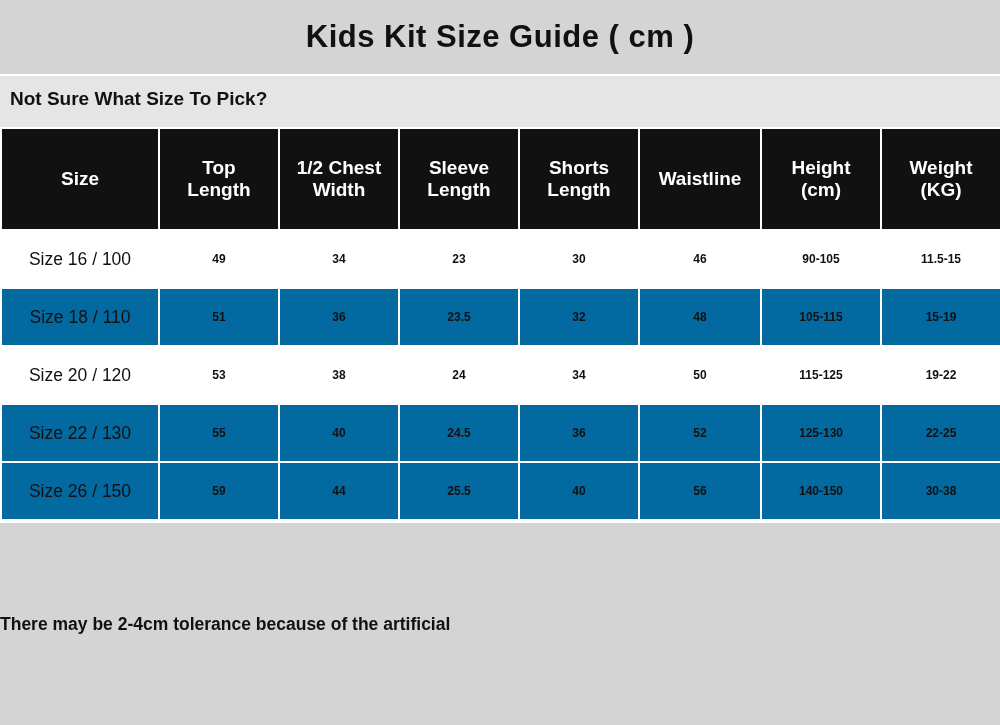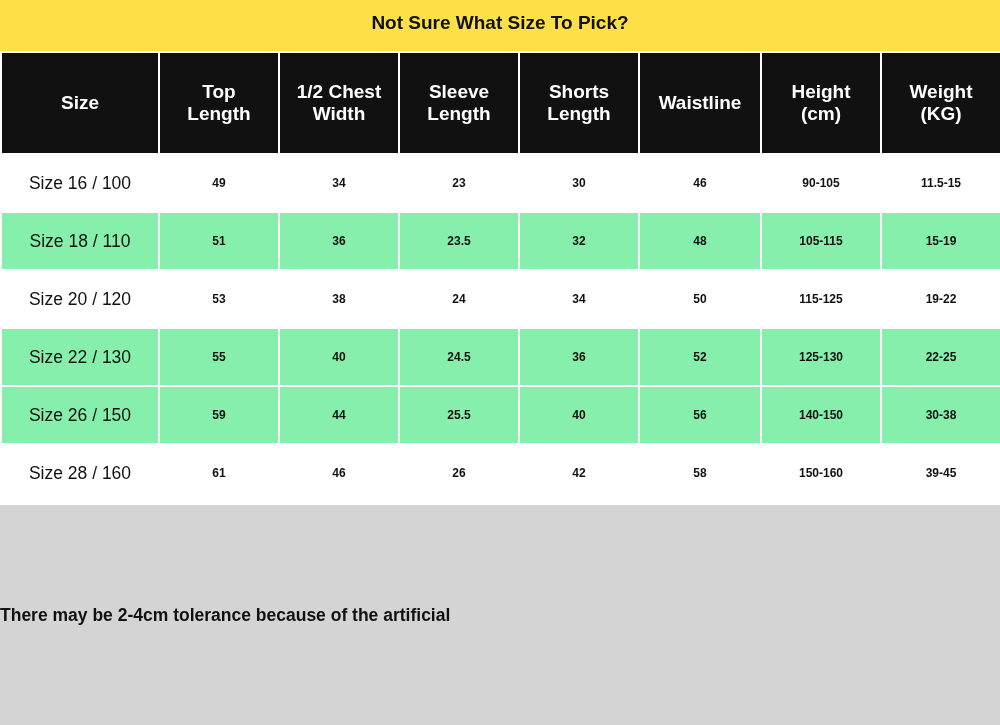--- a/index.html
+++ b/index.html
@@ -34,22 +34,22 @@
   .title-bar .title {
     font-size: 31px;
     font-weight: bold;
     letter-spacing: 0.5px;
     color: #111111;
     text-align: center;
   }
   
   .intro {
     padding: 12px 10px 10px 10px;
-    text-align: center;
-    background: #fde047;
+    text-align: left;
+    background: #e5e5e5;
   }
   .intro .sub-head {
     font-size: 19px;
     font-weight: bold;
     margin-bottom: 7px;
     color: #111111;
   }
   .intro .blurb {
     font-size: 16.5px;
     font-weight: bold;
@@ -83,21 +83,21 @@
   }
   tbody td {
     height: 52px;
     font-size: 12px;
     font-weight: bold;
     color: #111111;
     background: #ffffff;
     padding: 2px;
   }
   tbody tr.alt td {
-    background: #86efac;
+    background: #0369a1;
   }
   tbody td.size-cell {
     font-weight: normal;
     font-size: 17.5px;
     margin-left: 24px;
   }
   
   col.c0 { width: 158px; }
   col.c1 { width: 120px; }
   col.c2 { width: 120px; }
@@ -117,20 +117,23 @@
     font-weight: bold;
     color: #111111;
     border-top: 2px solid #ffffff;
   }
 </style>
 </head>
 <body>
 
 <div class="sheet">
 
+  <div class="title-bar">
+    <div class="title">Kids Kit Size Guide ( cm )</div>
+  </div>
 
   <div class="intro">
     <div class="sub-head">Not Sure What Size To Pick?</div>
   </div>
 
   <table class="size-table">
     <colgroup>
       <col class="c0">
         <col class="c1">
         <col class="c2">
@@ -218,30 +221,20 @@
       <tr class="alt">
         <td class="size-cell">Size 26 / 150</td>
         <td>59</td>
         <td>44</td>
         <td>25.5</td>
         <td>40</td>
         <td>56</td>
         <td>140-150</td>
         <td>30-38</td>
       </tr>
-      <tr>
-        <td class="size-cell">Size 28 / 160</td>
-        <td>61</td>
-        <td>46</td>
-        <td>26</td>
-        <td>42</td>
-        <td>58</td>
-        <td>150-160</td>
-        <td>39-45</td>
-      </tr>
     </tbody>
   </table>
 
   <div class="footnote">
     <span>There may be 2-4cm tolerance because of the artificial</span>
   </div>
 
 </div>
 
 </body></html>

